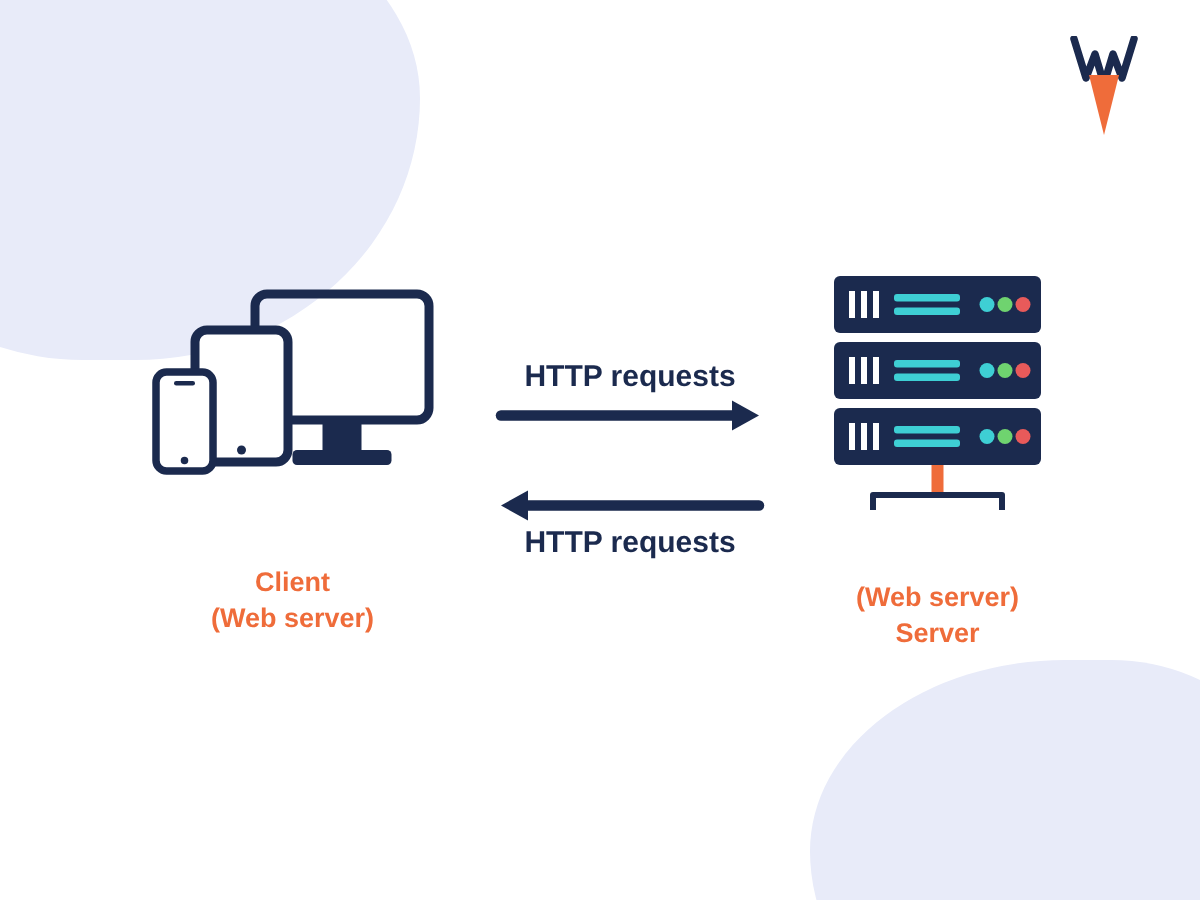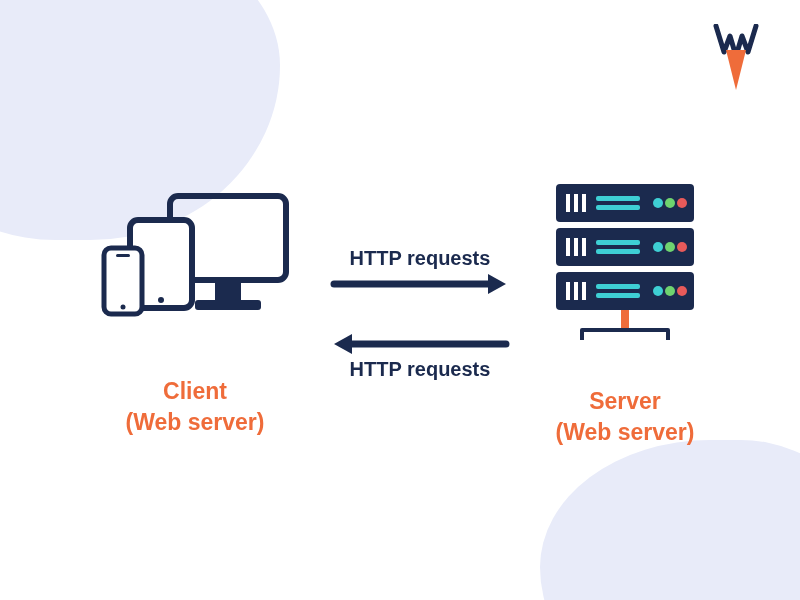--- a/index.html
+++ b/index.html
@@ -66,21 +66,21 @@
     gap: 2px;
   }
   .arrow-label {
     font-size: 20px;
     font-weight: 700;
     color: #1b2a4e;
   }
   .caption {
     margin-top: 36px;
     text-align: center;
-    font-size: 23px;
+    font-size: 18px;
     font-weight: 700;
     color: #ef6c3a;
     line-height: 1.35;
   }
 </style>
 </head>
 <body>
 
 <div class="blob-tl"></div>
 <div class="blob-br"></div>
@@ -163,18 +163,18 @@
       <circle cx="108" cy="111" r="5" fill="#3ecfd4"></circle>
       <circle cx="120" cy="111" r="5" fill="#6fd36f"></circle>
       <circle cx="132" cy="111" r="5" fill="#e85a5a"></circle>
 
       <rect x="71" y="130" width="8" height="18" fill="#ef6c3a"></rect>
       <rect x="30" y="148" width="90" height="4" rx="2" fill="#1b2a4e"></rect>
       <rect x="30" y="150" width="4" height="10" fill="#1b2a4e"></rect>
       <rect x="116" y="150" width="4" height="10" fill="#1b2a4e"></rect>
     </svg>
     <div class="caption">
+      <div>(Web server)</div>
       <div>Server</div>
-      <div>(Web server)</div>
     </div>
   </div>
 
 </div>
 
 </body></html>

